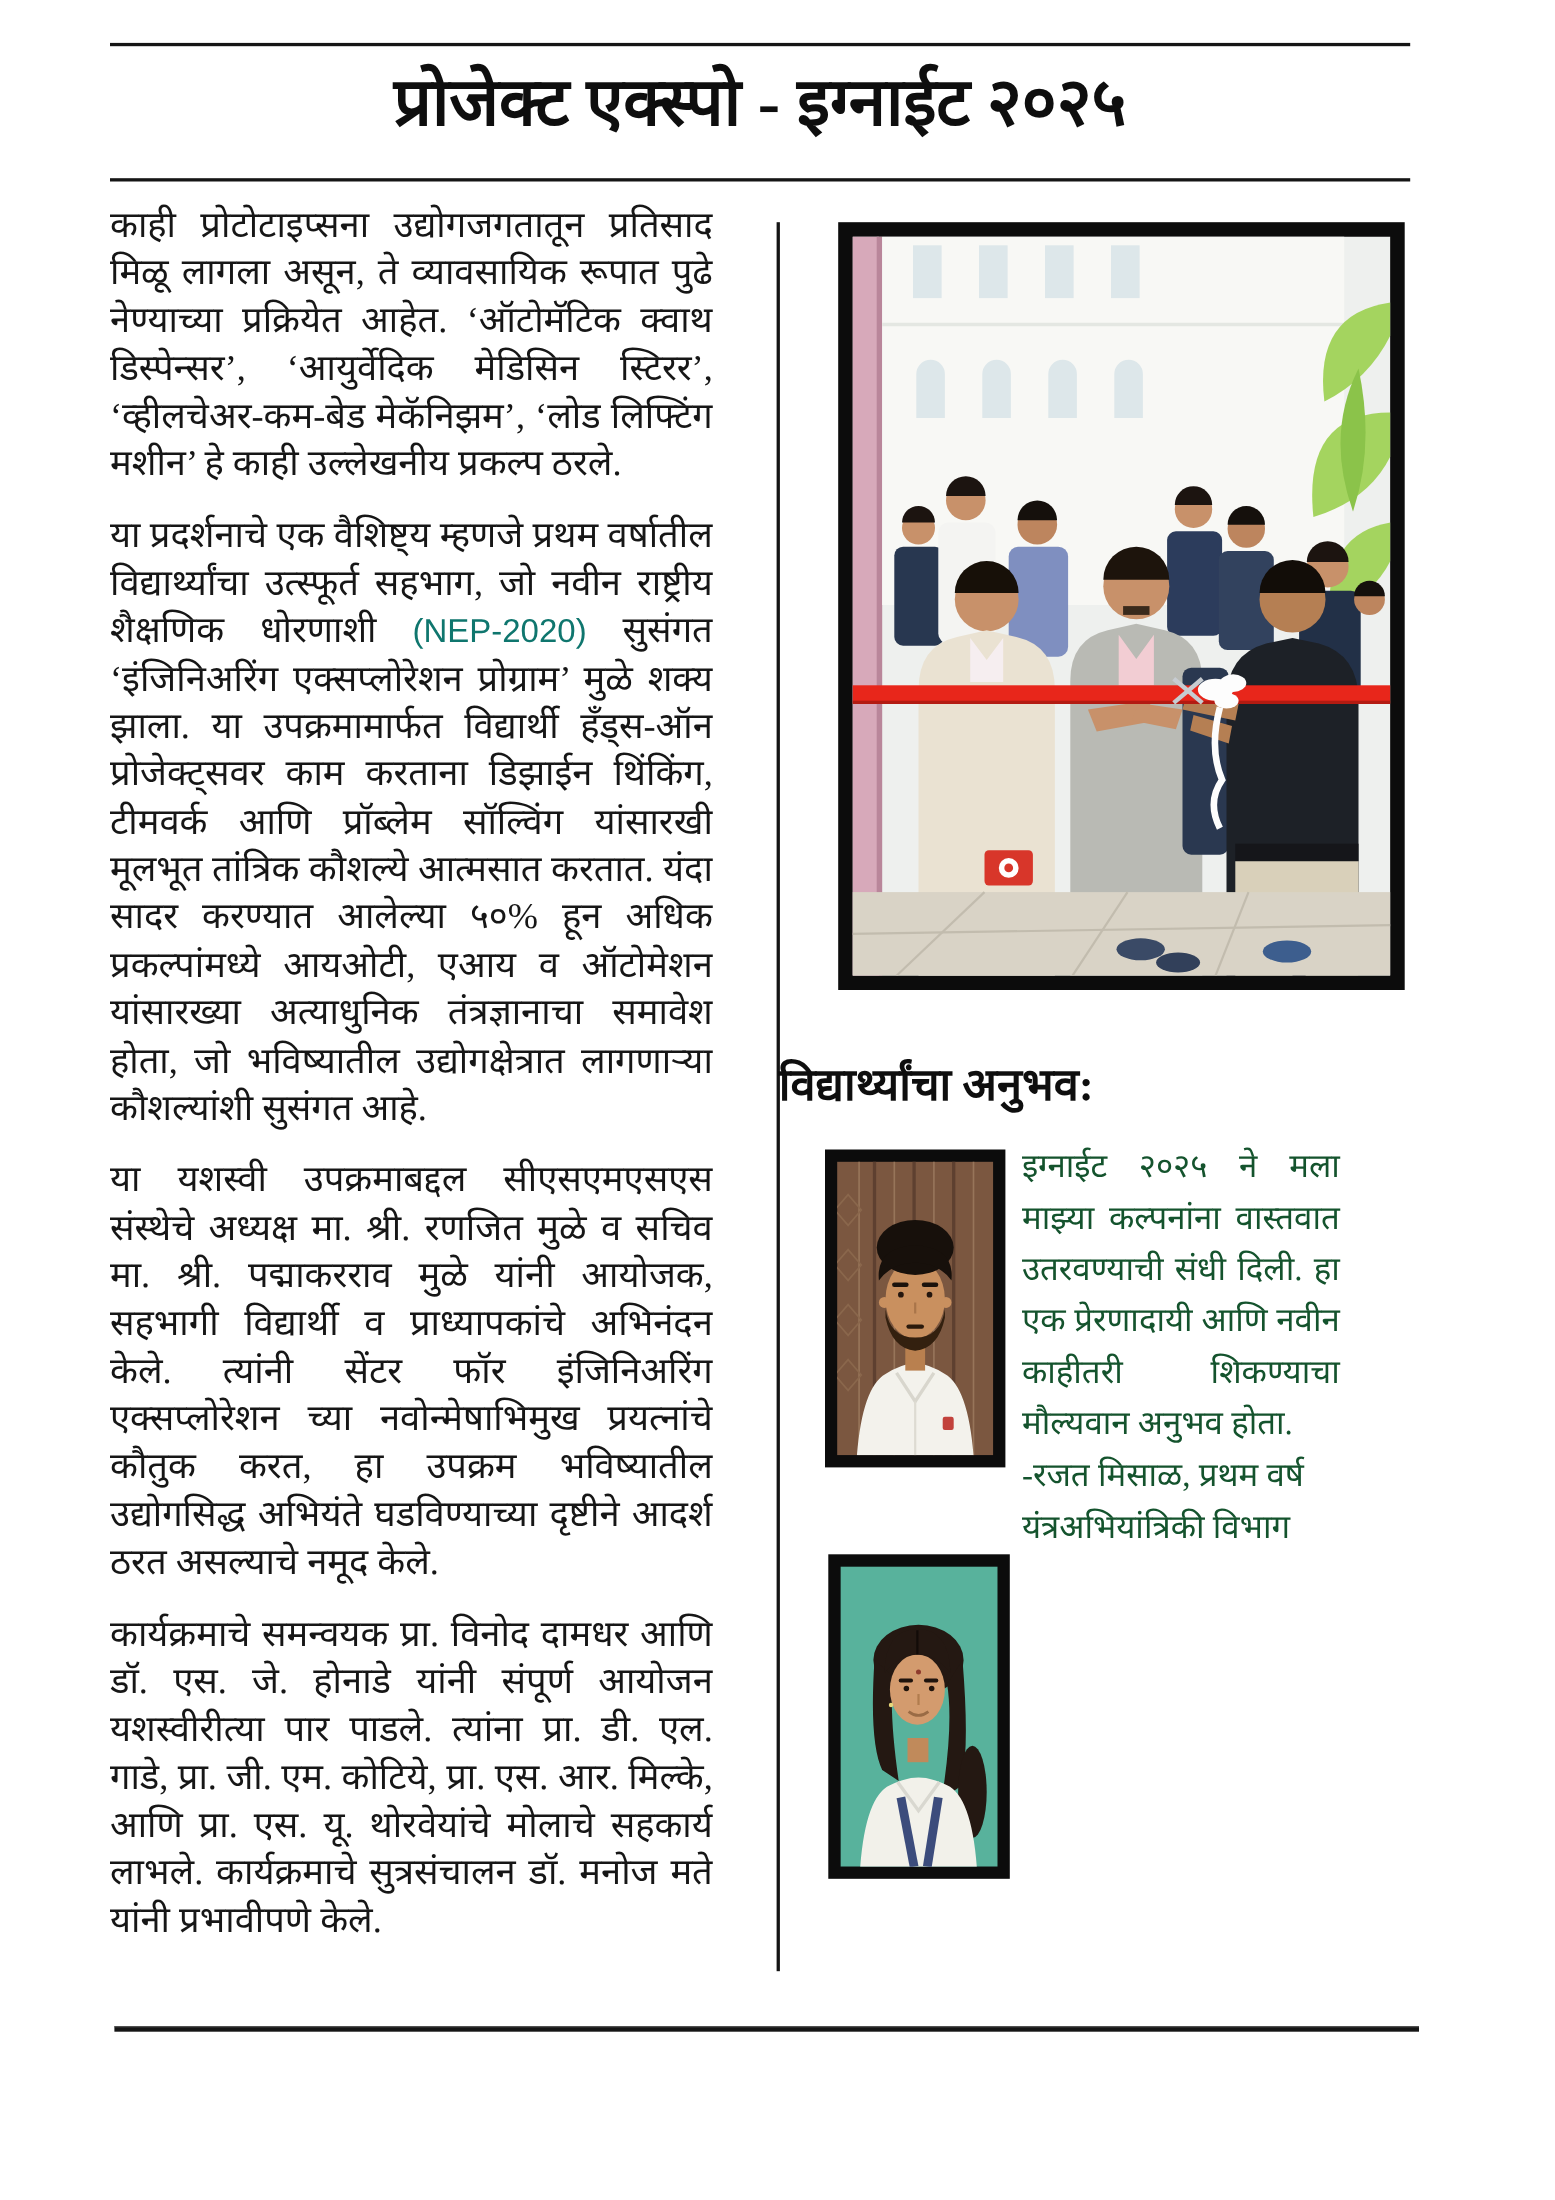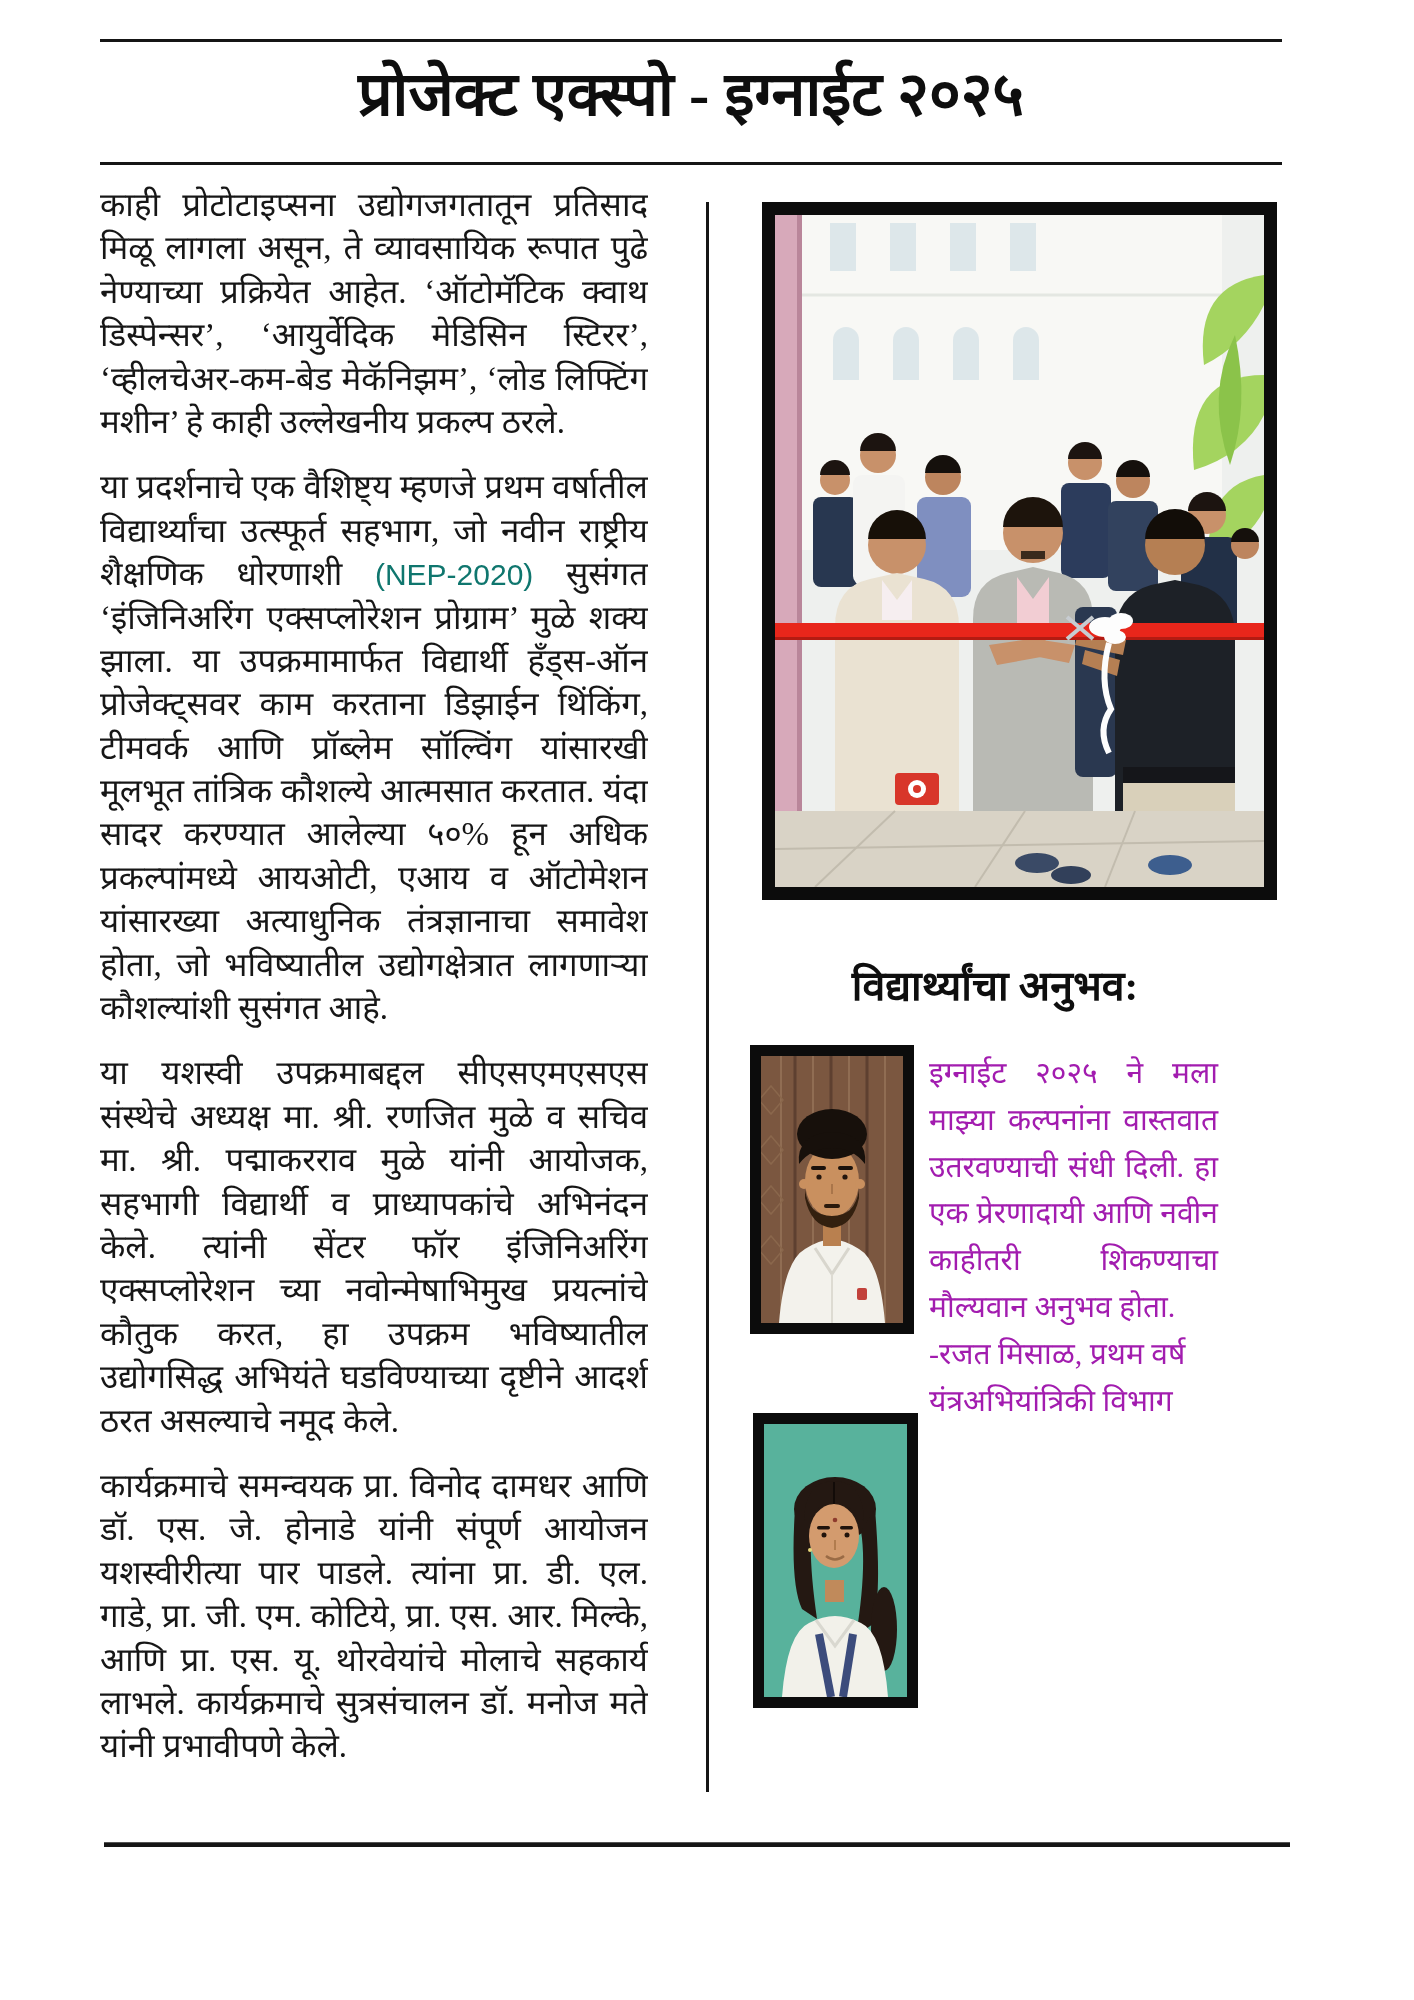--- a/index.html
+++ b/index.html
@@ -28,28 +28,28 @@
     font-size:33px;line-height:1.315;text-align:justify;
   }
   .left-col p{margin:8px 0 22px 0;}
   .nep{color:#0f766e;font-family:"Liberation Sans","DejaVu Sans",sans-serif;font-size:30px;}
   .vdivider{position:absolute;left:706px;top:202px;width:3px;height:1590px;background:#151515;}
   .photo-frame{position:absolute;background:#0c0c0c;box-sizing:border-box;}
   .photo-frame svg{display:block;width:100%;height:100%;}
   #main-photo{left:762px;top:202px;width:515px;height:698px;padding:13px;}
   .exp-heading{
     position:absolute;left:708px;top:956px;width:574px;
-    text-align:center;font-size:41px;font-weight:700;color:#0e0e0e;
+    text-align:left;font-size:41px;font-weight:700;color:#0e0e0e;
   }
   .t-photo{padding:11px;}
   #t1-photo{left:750px;top:1045px;width:164px;height:289px;}
   #t2-photo{left:753px;top:1413px;width:165px;height:295px;}
   .t-text{
     position:absolute;width:289px;
-    font-size:30px;line-height:1.56;text-align:justify;color:#a21caf;margin-top:12px;
+    font-size:30px;line-height:1.56;text-align:justify;color:#14532d;
   }
   #t1-text{left:929px;top:1038px;height:420px;}
   #t2-text{left:929px;top:1406px;height:420px;}
   .attr{font-weight:400;text-align:left;}
 </style>
 </head>
 <body>
 
 <div class="page">
 

